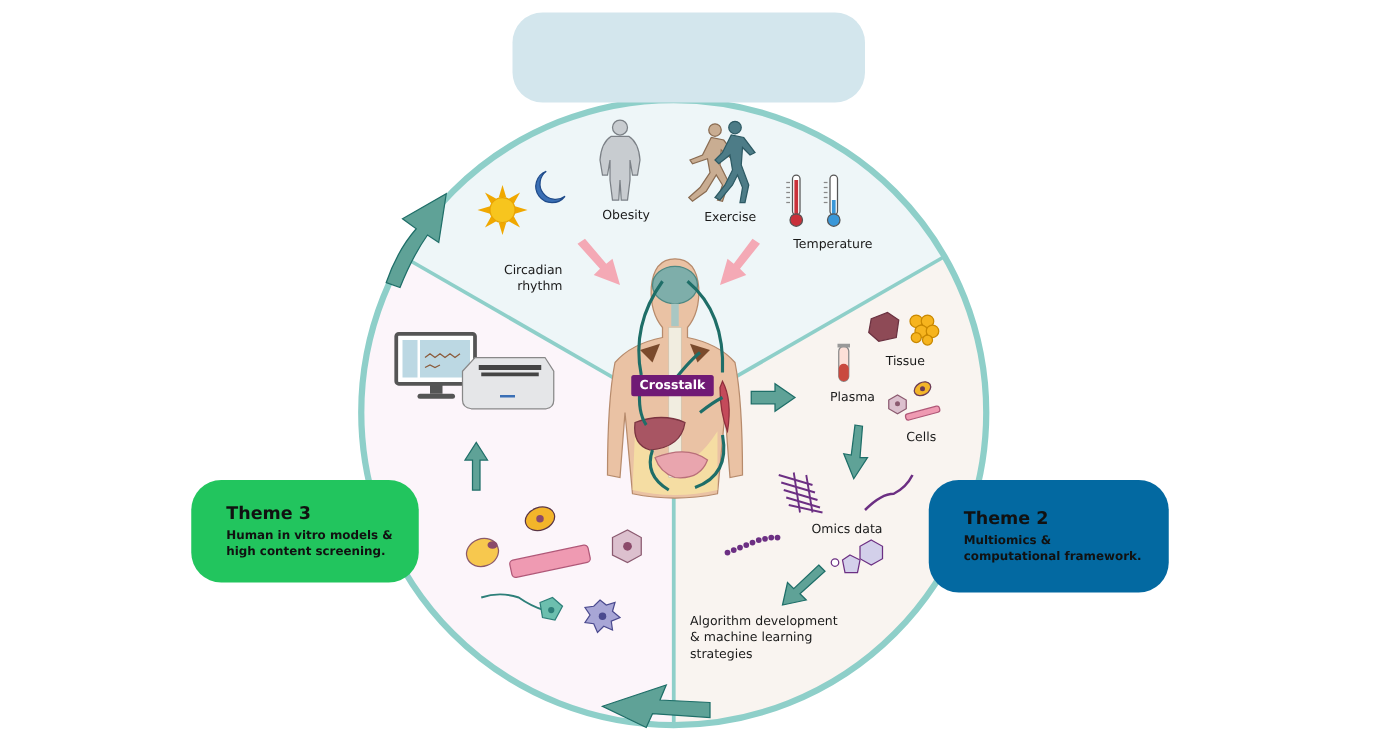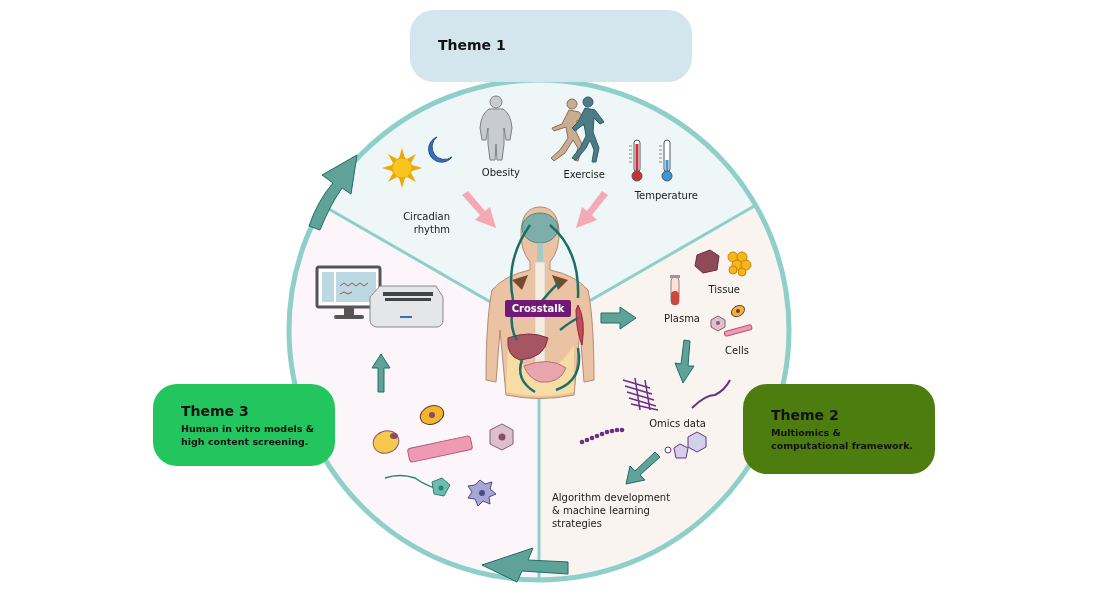--- a/index.html
+++ b/index.html
@@ -2,21 +2,21 @@
 <html><head>
 <meta charset="utf-8">
 <style>
   html, body { margin:0; padding:0; background:#ffffff; }
   body { width:1100px; height:600px; position:relative; overflow:hidden; font-family:"Liberation Sans", sans-serif; }
   #diagram { position:absolute; left:0; top:0; }
   .theme-box { position:absolute; border-radius:24px; box-sizing:border-box; padding:0 0 0 28px; display:flex; flex-direction:column; justify-content:center; }
   .theme-title { font-family:"DejaVu Sans", sans-serif; font-weight:bold; font-size:14px; color:#111; margin-bottom:3px; }
   .theme-desc { font-family:"DejaVu Sans", sans-serif; font-weight:bold; font-size:9.5px; color:#111; line-height:13px; }
   #theme1 { left:410px; top:10px; width:282px; height:72px; background:#d3e6ed; }
-  #theme2 { left:743px; top:384px; width:192px; height:90px; background:#4d7c0f; }
+  #theme2 { left:743px; top:384px; width:192px; height:90px; background:#0369a1; }
   #theme3 { left:153px; top:384px; width:182px; height:82px; background:#22c55e; }
   .lbl { position:absolute; font-family:"DejaVu Sans", sans-serif; font-size:10px; color:#1a1a1a; text-align:right; white-space:nowrap; line-height:13px; }
   .lbl-left { text-align:left; }
   #crosstalk { position:absolute; left:505px; top:300px; width:66px; height:17px; background:#701a75; color:#fff; font-family:"DejaVu Sans", sans-serif; font-weight:bold; font-size:10px; line-height:17px; text-align:center; border-radius:2px; }
 </style>
 </head>
 <body>
 
 <svg id="diagram" width="1100" height="600" viewBox="0 0 1100 600">
 
@@ -184,21 +184,20 @@
     <circle cx="502" cy="437" r="3.5" fill="#8b4a6a"></circle>
     <path d="M385,478 Q400,473 415,478 Q425,485 435,488" stroke="#2d7f79" stroke-width="1.5" fill="none"></path>
     <polygon points="432,482 442,478 450,485 444,496 434,494" fill="#6cbfae" stroke="#2d7f79"></polygon>
     <circle cx="441" cy="488" r="2.5" fill="#2d7f79"></circle>
     <polygon points="480,480 485,484 492,482 490,489 496,494 489,497 490,504 483,501 478,506 475,499 468,498 472,492 468,486 475,485" fill="#a8a6d6" stroke="#4b4a8f"></polygon>
     <circle cx="482" cy="493" r="3" fill="#4b4a8f"></circle>
   </g>
 </svg>
 
 <div id="theme1" class="theme-box">
-  <div class="theme-title">Theme 1</div>
 </div>
 <div id="theme2" class="theme-box">
   <div class="theme-title">Theme 2</div>
   <div class="theme-desc">Multiomics &amp;</div>
   <div class="theme-desc">computational framework.</div>
 </div>
 <div id="theme3" class="theme-box">
   <div class="theme-title">Theme 3</div>
   <div class="theme-desc">Human in vitro models &amp;</div>
   <div class="theme-desc">high content screening.</div>

